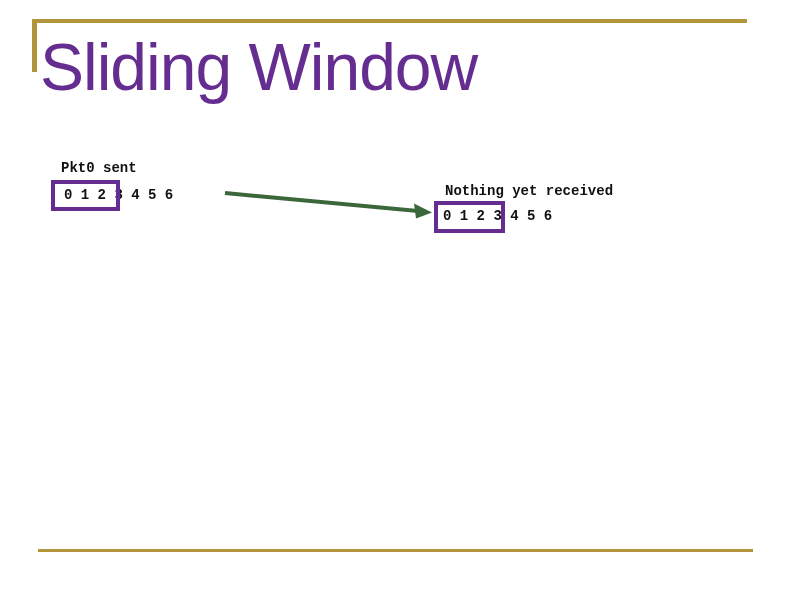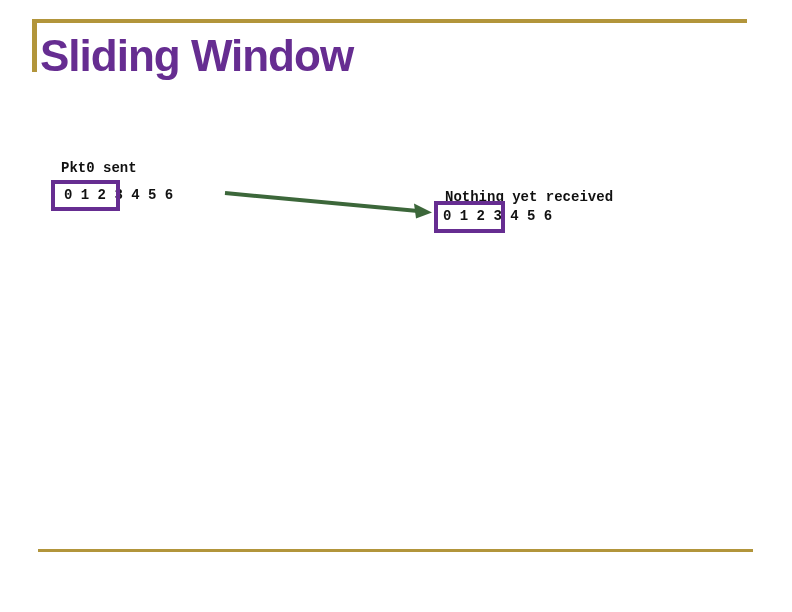--- a/index.html
+++ b/index.html
@@ -33,39 +33,39 @@
   }
   .bottom-rule {
     position: absolute;
     left: 38px; top: 549px;
     width: 715px; height: 3px;
     background: var(--accent-gold);
   }
   .slide-title {
     position: absolute;
     left: 40px; top: 34px;
-    font-size: 44px;
-    font-weight: bold;
+    font-size: 66px;
+    font-weight: normal;
     letter-spacing: -1px;
     line-height: 1;
     color: var(--title-purple);
     white-space: nowrap;
   }
   .mono-text {
     position: absolute;
     font-family: "Liberation Mono", "DejaVu Sans Mono", monospace;
     font-weight: bold;
     font-size: 14px;
     line-height: 1;
     color: var(--text-black);
     white-space: pre;
   }
   .sender-label    { left: 61px;  top: 161px; }
   .sender-digits   { left: 64px;  top: 188px; }
-  .receiver-label  { left: 445px; top: 190px; }
+  .receiver-label  { left: 445px; top: 184px; }
   .receiver-digits { left: 443px; top: 209px; }
   .window-box {
     position: absolute;
     border: 4px solid var(--window-box-purple);
     background: transparent;
   }
   .sender-window-box   { left: 51px;  top: 180px; width: 69px; height: 31px; }
   .receiver-window-box { left: 434px; top: 201px; width: 71px; height: 32px; }
   .packet-arrow {
     position: absolute;

